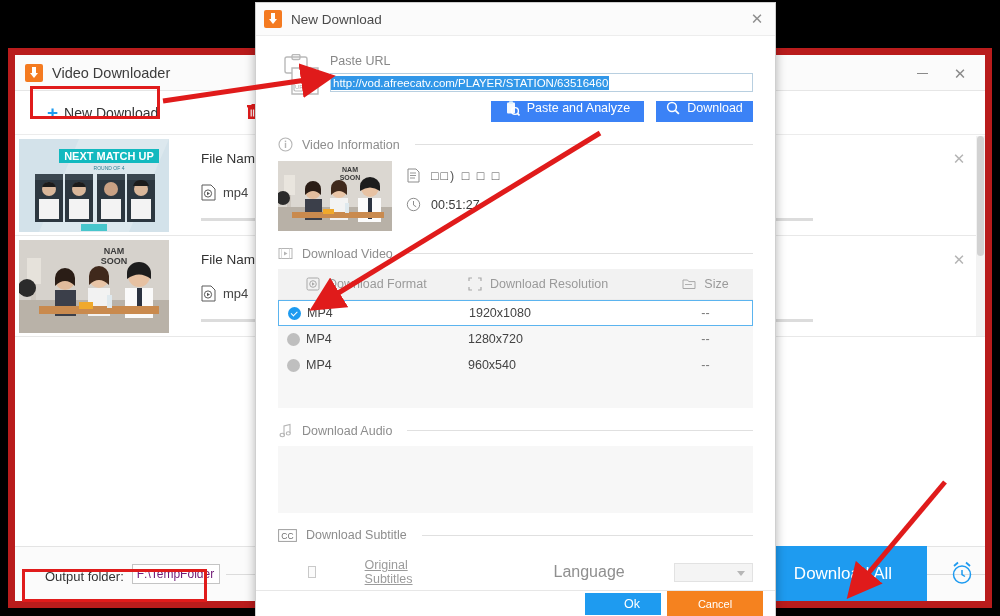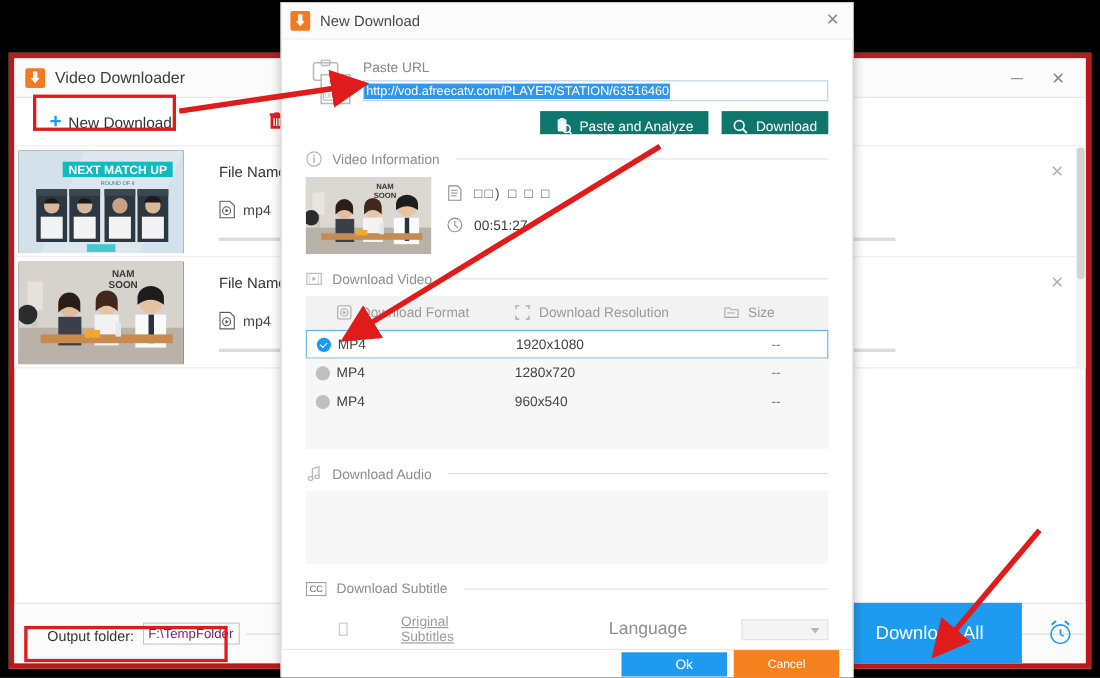--- a/index.html
+++ b/index.html
@@ -8,21 +8,21 @@
     width: 1000px; height: 616px;
     background: #000;
     font-family: "Liberation Sans", sans-serif;
     overflow: hidden;
   }
   #screen { position: relative; width: 1000px; height: 616px; background: #000; }
 
   
   #main-window {
     position: absolute; left: 8px; top: 48px; width: 984px; height: 560px;
-    background: #ffffff; border: 5px solid #b91c1c;
+    background: #ffffff; border: 7px solid #b91c1c;
     box-shadow: 0 1px 4px rgba(0,0,0,.25);
     overflow: hidden;
   }
   #main-titlebar {
     position: relative; height: 36px; background: #fbfbfb;
     border-bottom: 1px solid #e6e6e6;
     display: flex; align-items: center; padding: 0 10px;
   }
   .app-icon {
     width: 18px; height: 18px; background: #f47a20; border-radius: 2px;
@@ -133,22 +133,22 @@
   #paste-url-label { font-size: 12.5px; color: #888; margin-bottom: 5px; }
   #url-input {
     width: 100%; height: 19px; border: 1px solid #b8cfe0; background: #fff;
     padding: 0; font-size: 11.5px; color: #333;
     font-family: Liberation Sans, sans-serif;
     display: flex; align-items: center;
   }
   #url-text { background: #3297e8; color: #fff; padding: 1px 1px 1px 2px; white-space: nowrap; }
   .btn-row { display: flex; justify-content: flex-end; gap: 12px; margin-top: 9px; }
   .blue-btn {
-    background: #0f766e; color: #fff; height: 21px; font-size: 12.5px;
-    display: flex; align-items: flex-end; justify-content: center; gap: 7px;
+    background: #3b82f6; color: #fff; height: 21px; font-size: 12.5px;
+    display: flex; align-items: flex-start; justify-content: center; gap: 7px;
     padding: 0 10px;
   }
   #paste-analyze-btn { width: 153px; }
   #analyze-btn { width: 97px; }
 
   .section-head {
     display: flex; align-items: center; gap: 9px; margin-top: 15px;
   }
   .section-head .sec-label { font-size: 12.5px; color: #8d8d8d; white-space: nowrap; }
   .section-head .sec-rule { flex: 1 1 auto; height: 1px; background: #e0e0e0; margin-left: 6px; }
@@ -161,21 +161,21 @@
   .boxchars { letter-spacing: 2px; color: #555; font-family: "Liberation Sans", sans-serif; }
 
   #format-table { margin-top: 8px; background: #f7f7f7; }
   #fmt-header {
     display: flex; align-items: center; height: 31px;
     border-bottom: 1px solid #ececec; font-size: 12.5px; color: #9a9a9a;
     background: #f2f2f2;
   }
   .fmt-col-fmt { width: 190px; display: flex; align-items: center; gap: 8px; padding-left: 28px; }
   .fmt-col-res { width: 190px; display: flex; align-items: center; gap: 8px; }
-  .fmt-col-size { flex: 1 1 auto; display: flex; align-items: center; gap: 8px; }
+  .fmt-col-size { flex: 1 1 auto; display: flex; align-items: center; gap: 8px; justify-content: center; }
   .fmt-row {
     display: flex; align-items: center; height: 26px; font-size: 12.5px; color: #444;
     background: #f7f7f7;
   }
   .fmt-row.selected { background: #fff; border: 1px solid #5bb4ef; }
   .radio-cell { width: 28px; display: flex; align-items: center; justify-content: flex-start; padding-left: 9px; }
   .radio-dot { width: 13px; height: 13px; border-radius: 50%; background: #bfbfbf; }
   .radio-dot.on {
     background: #1e9bf0; position: relative;
   }
@@ -205,21 +205,21 @@
     position: absolute; right: 7px; top: 7px; width: 0; height: 0;
     border-left: 4.5px solid transparent; border-right: 4.5px solid transparent;
     border-top: 5px solid #b6b6b6;
   }
 
   #dlg-footer {
     position: absolute; left: 0; bottom: 0; width: 100%; height: 26px;
     border-top: 1px solid #e7e7e7; display: flex; justify-content: flex-end;
     align-items: center; gap: 6px; padding-right: 12px; background: #fff;
   }
-  #ok-btn { width: 96px; height: 22px; background: #1e9bf0; color: #fff;
+  #ok-btn { width: 76px; height: 22px; background: #1e9bf0; color: #fff;
     font-size: 12.5px; display: flex; align-items: center; justify-content: center; padding-left: 18px; }
   #cancel-btn { width: 96px; height: 26px; background: #f5821f; color: #fff;
     font-size: 11px; display: flex; align-items: center; justify-content: center; }
 
   
   .red-box { position: absolute; border: 3px solid #e01b1b; pointer-events: none; }
   #ann-newdl-box { left: 30px; top: 86px; width: 130px; height: 33px; }
   #ann-output-box { left: 22px; top: 569px; width: 185px; height: 33px; }
   .ann-arrow { position: absolute; pointer-events: none; }
 </style>

